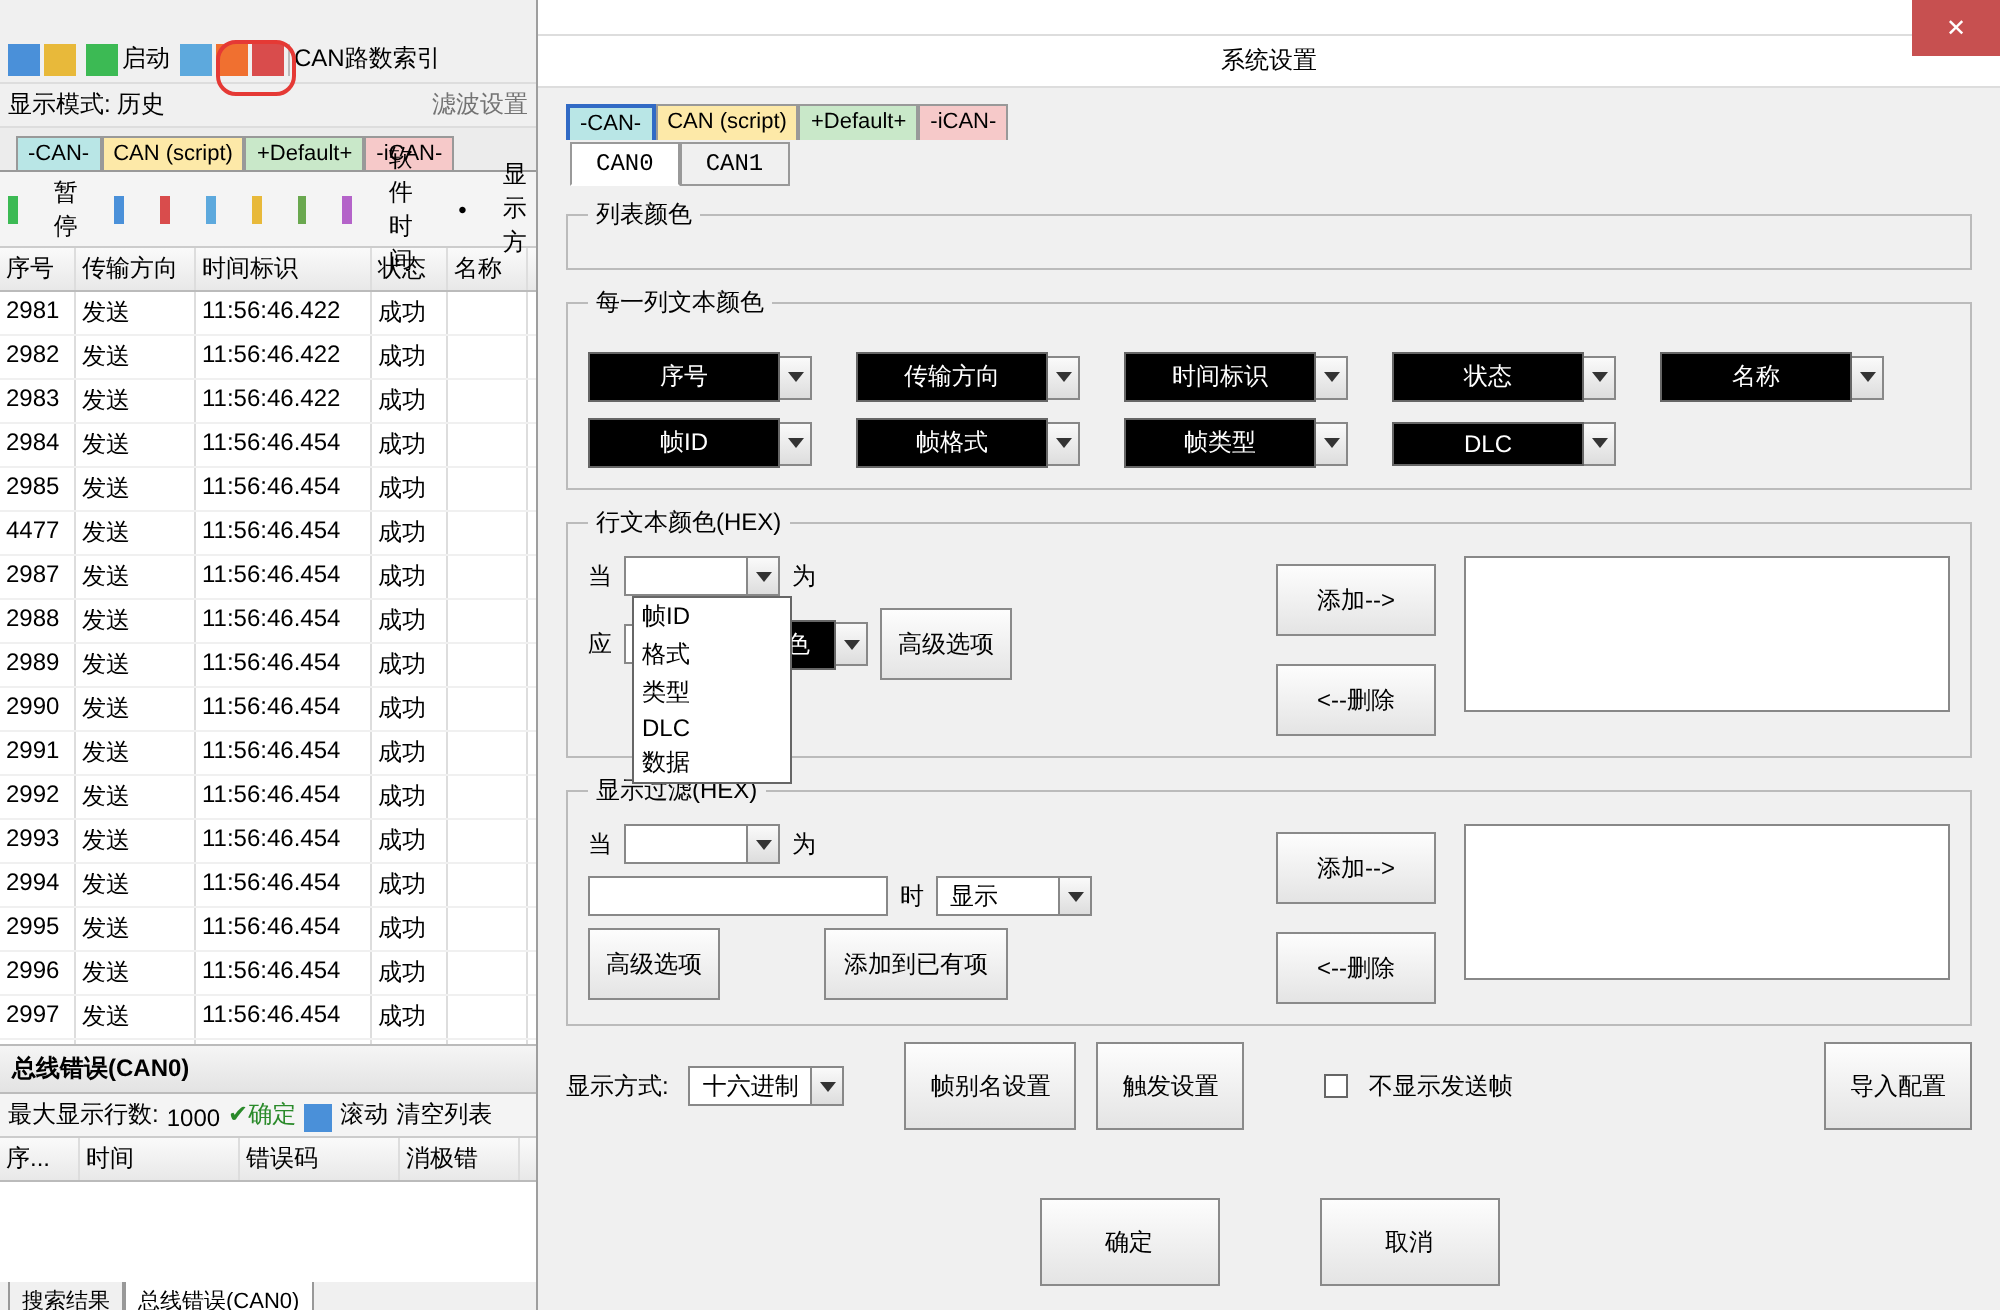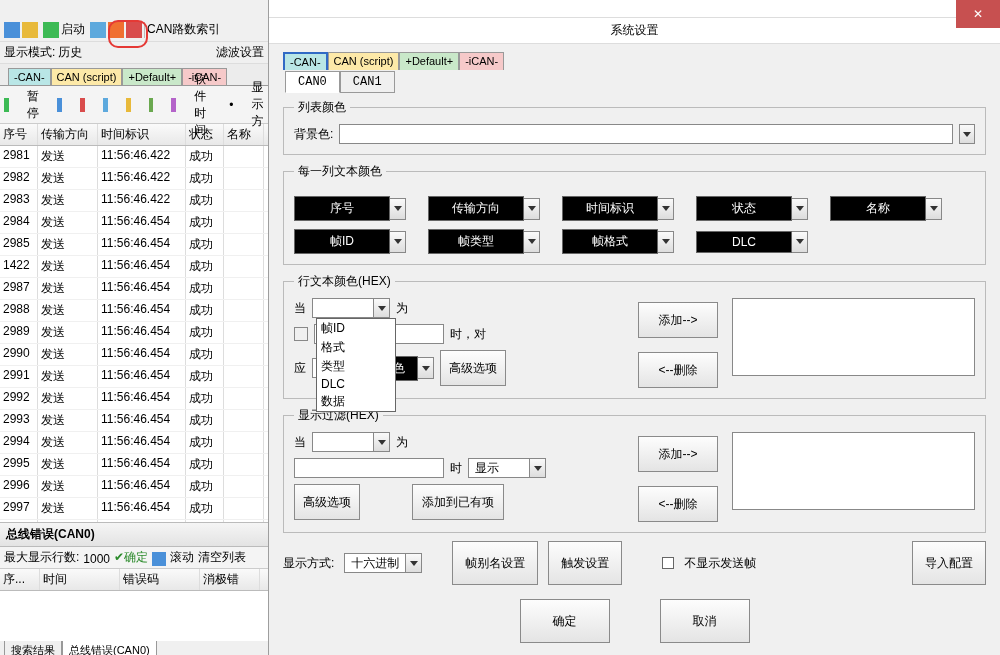--- a/index.html
+++ b/index.html
@@ -59,21 +59,21 @@
 .black-combo { display: inline-flex; align-items: center; }
 .black-combo .lab { background: #000; color: #fff; padding: 3px 0; width: 96px; text-align: center; border:1px solid #666; }
 .black-combo .dd { width: 16px; height: 22px; background: linear-gradient(#fafafa,#ddd); border:1px solid #888; border-left:none; display:flex; align-items:center; justify-content:center; }
 .combo-row { display: flex; gap: 22px; flex-wrap: wrap; margin-top: 8px; }
 .small-select { height:20px; border:1px solid #888; background:#fff; display:inline-flex; align-items:center; }
 .small-select .v { padding:0 6px; min-width:60px; }
 .small-select .dd { width:16px; height:18px; background:linear-gradient(#fafafa,#ddd); border-left:1px solid #888; display:flex; align-items:center; justify-content:center; }
 .dropdown-open { position:absolute; background:#fff; border:1px solid #666; width:80px; z-index:10; }
 .dropdown-open div { padding:1px 4px; }
 .btn { display:inline-flex; align-items:center; justify-content:center; padding:21px 12px; border:1px solid #8a8a8a; background:linear-gradient(#fdfdfd,#e4e4e4); min-width:72px; height:24px; }
-.btn-sm { min-width:64px; height:26px; padding:17px 8px; }
+.btn-sm { min-width:64px; height:36px; padding:2px 8px; }
 .input-text { height:20px; border:1px solid #888; background:#fff; padding:0 4px; }
 .listbox { border:1px solid #888; background:#fff; }
 .footer-row { display:flex; align-items:center; gap:10px; margin-top:6px; }
 .checkbox { width:12px; height:12px; border:1px solid #666; display:inline-block; background:#fff; }
 .dlg-buttons { position:absolute; bottom:12px; left:0; right:0; display:flex; justify-content:center; gap:50px; }
 .caret { width:0; height:0; border-left:4px solid transparent; border-right:4px solid transparent; border-top:5px solid #333; }
 </style>
 </head>
 <body>
 
@@ -95,21 +95,21 @@
     <span class="tb-ico" style="background:#d94c4c"></span>
     <span style="border-left:1px solid #bbb; height:16px;"></span>
     <span>CAN路数索引</span>
   </div>
   <div class="red-circle"></div>
 
   <div class="toolbar2">
     <span>显示模式:</span>
     <span style="padding:0 3px;">历史</span>
     <span style="flex:1"></span>
-    <span style="color:#000000;">滤波设置</span>
+    <span style="color:#737373;">滤波设置</span>
   </div>
 
   <div class="tabs-row">
     <span class="tab-chip cyan">-CAN-</span>
     <span class="tab-chip yellow">CAN (script)</span>
     <span class="tab-chip green">+Default+</span>
     <span class="tab-chip pink">-iCAN-</span>
   </div>
 
   <div class="mini-toolbar">
@@ -164,21 +164,21 @@
           <div class="td col-name"></div>
         </div>
         <div class="tr">
           <div class="td col-seq">2985</div>
           <div class="td col-dir">发送</div>
           <div class="td col-time">11:56:46.454</div>
           <div class="td col-stat">成功</div>
           <div class="td col-name"></div>
         </div>
         <div class="tr">
-          <div class="td col-seq">1422</div>
+          <div class="td col-seq">4477</div>
           <div class="td col-dir">发送</div>
           <div class="td col-time">11:56:46.454</div>
           <div class="td col-stat">成功</div>
           <div class="td col-name"></div>
         </div>
         <div class="tr">
           <div class="td col-seq">2987</div>
           <div class="td col-dir">发送</div>
           <div class="td col-time">11:56:46.454</div>
           <div class="td col-stat">成功</div>
@@ -311,27 +311,20 @@
       <span class="tab-chip green">+Default+</span>
       <span class="tab-chip pink">-iCAN-</span>
     </div>
     <div class="dlg-tabs2">
       <span class="dlg-tab2 active">CAN0</span>
       <span class="dlg-tab2">CAN1</span>
     </div>
 
     <fieldset>
       <legend>列表颜色</legend>
-      <div class="row">
-        <span>背景色:</span>
-        <div class="bg-input"></div>
-        <div style="width:16px;height:20px;border:1px solid #888;background:linear-gradient(#fafafa,#ddd);display:flex;align-items:center;justify-content:center;">
-            <div class="caret"></div>
-          </div>
-      </div>
     </fieldset>
 
     <fieldset>
       <legend>每一列文本颜色</legend>
       <div class="combo-row" id="combo-row1">
           <span class="black-combo">
             <span class="lab">序号</span>
             <span class="dd">
               <div class="caret"></div>
             </span>
@@ -362,27 +355,27 @@
           </span>
         </div>
       <div class="combo-row" id="combo-row2">
           <span class="black-combo">
             <span class="lab">帧ID</span>
             <span class="dd">
               <div class="caret"></div>
             </span>
           </span>
           <span class="black-combo">
+            <span class="lab">帧格式</span>
+            <span class="dd">
+              <div class="caret"></div>
+            </span>
+          </span>
+          <span class="black-combo">
             <span class="lab">帧类型</span>
-            <span class="dd">
-              <div class="caret"></div>
-            </span>
-          </span>
-          <span class="black-combo">
-            <span class="lab">帧格式</span>
             <span class="dd">
               <div class="caret"></div>
             </span>
           </span>
           <span class="black-combo">
             <span class="lab">DLC</span>
             <span class="dd">
               <div class="caret"></div>
             </span>
           </span>
@@ -403,25 +396,20 @@
               </div>
             <span>为</span>
             <div class="dropdown-open" style="left:22px; top:20px;" id="dd-open">
                 <div>帧ID</div>
                 <div>格式</div>
                 <div>类型</div>
                 <div>DLC</div>
                 <div>数据</div>
               </div>
           </div>
-          <div class="row" style="margin-bottom:6px; margin-left:0;">
-            <div style="width:14px;height:14px;border:1px solid #888;"></div>
-            <input class="input-text" style="width: 130px;">
-            <span>时，对</span>
-          </div>
           <div class="row">
             <span>应</span>
             <div class="small-select" style="width:50px">
                 <span class="v"></span>
                 <span class="dd">
                   <div class="caret"></div>
                 </span>
               </div>
             <div class="black-combo">
                 <span class="lab" style="width:50px">颜色</span>

